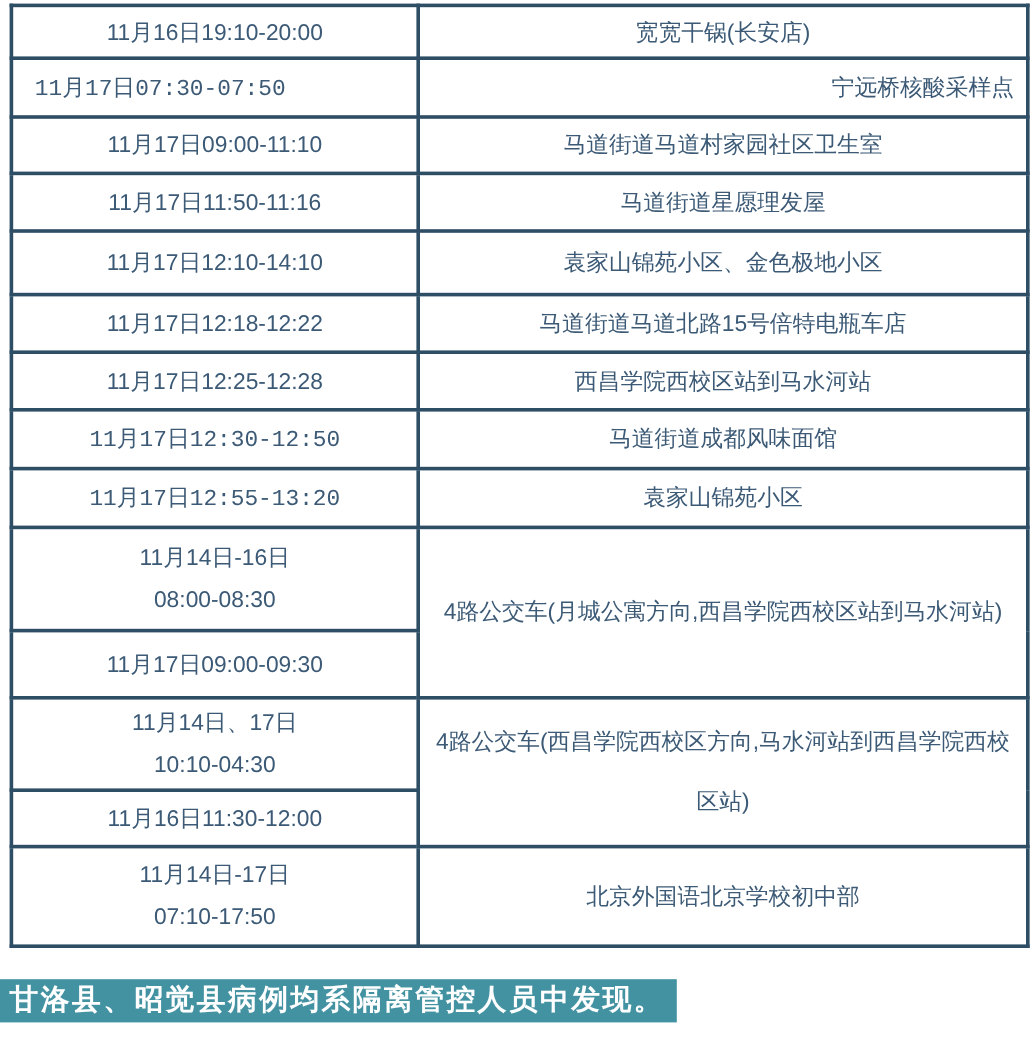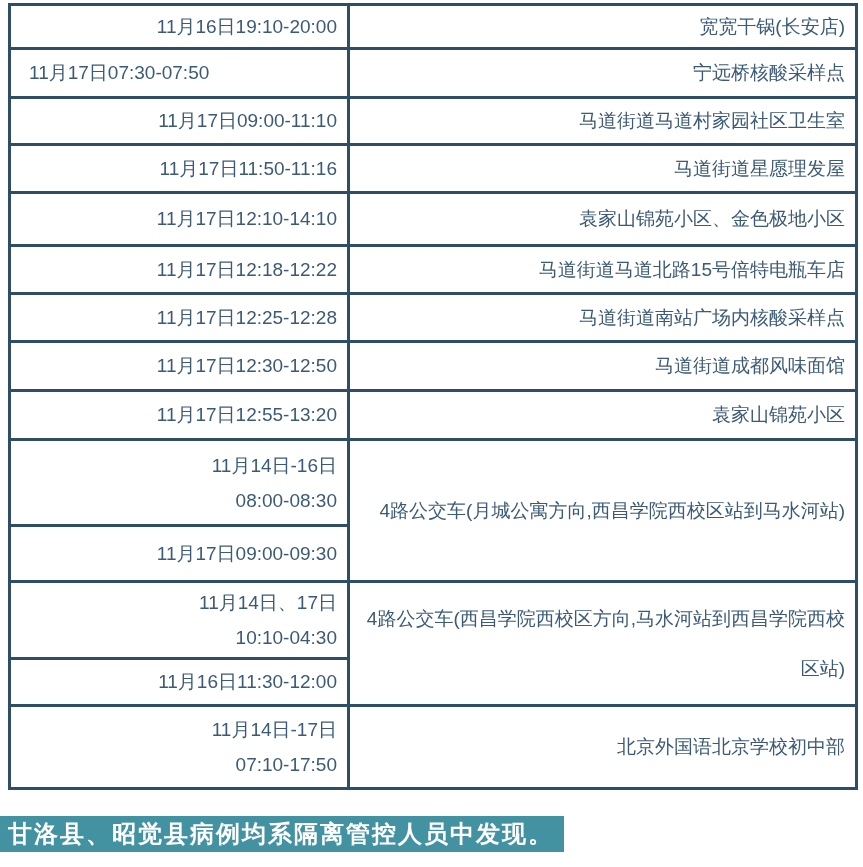--- a/index.html
+++ b/index.html
@@ -18,29 +18,29 @@
   }
   table.itinerary{
     border-collapse:collapse;
     table-layout:fixed;
     width:847px;
     margin:3px 0 0 8px;
   }
   table.itinerary td{
     border:3px solid var(--border);
     font-size:19px;
-    text-align:right;
+    text-align:center;
     vertical-align:middle;
     padding:2px 10px;
     color:var(--text);
   }
   col.c-time{width:339px;}
   col.c-loc{width:508px;}
   tr.h44{height:44px;} tr.h47{height:47px;} tr.h48{height:48px;}
-  tr.h49{height:49px;} tr.h53{height:53px;} tr.h56{height:56px;}
+  tr.h49{height:49px;font-family:Liberation Mono, monospace;} tr.h53{height:53px;} tr.h56{height:56px;}
   tr.h77{height:77px;} tr.h83{height:83px;} tr.h86{height:86px;}
   tr.align-left td{text-align:left;padding-left:18px;}
   tr.align-left td.loc{padding-left:10px;text-align:right;}
   td.two-line span{display:block;line-height:35px;}
   td.loc-wide{line-height:50px;padding:2px 14px;}
   .banner{
     display:inline-block;
     margin-top:26px;
     background:var(--banner_bg);
     color:var(--banner_text);
@@ -88,21 +88,21 @@
     <td class="loc">袁家山锦苑小区、金色极地小区</td>
   </tr>
 
   <tr class="h48">
     <td>11月17日12:18-12:22</td>
     <td class="loc">马道街道马道北路15号倍特电瓶车店</td>
   </tr>
 
   <tr class="h48">
     <td>11月17日12:25-12:28</td>
-    <td class="loc">马道街道南站广场内核酸采样点</td>
+    <td class="loc">西昌学院西校区站到马水河站</td>
   </tr>
 
   <tr class="h49">
     <td>11月17日12:30-12:50</td>
     <td class="loc">马道街道成都风味面馆</td>
   </tr>
 
   <tr class="h49">
     <td>11月17日12:55-13:20</td>
     <td class="loc">袁家山锦苑小区</td>

